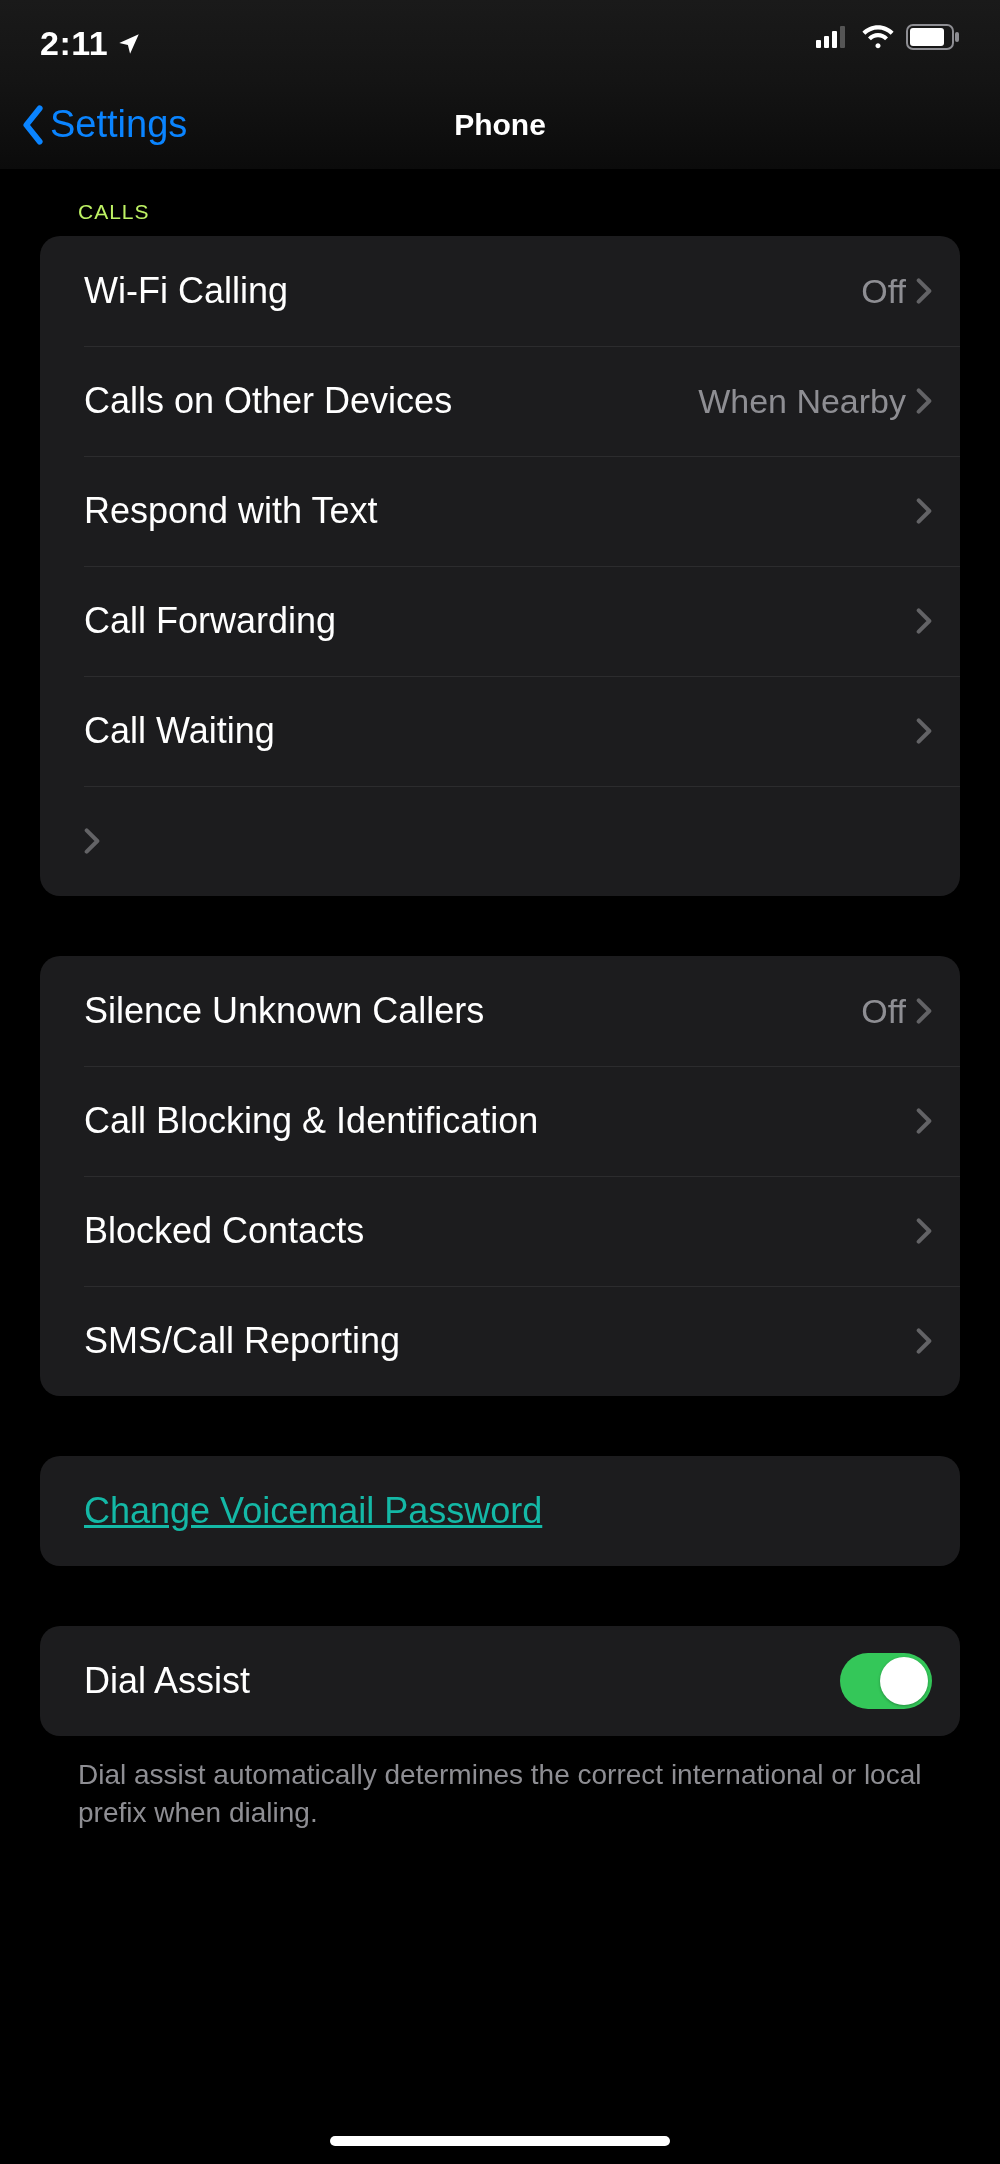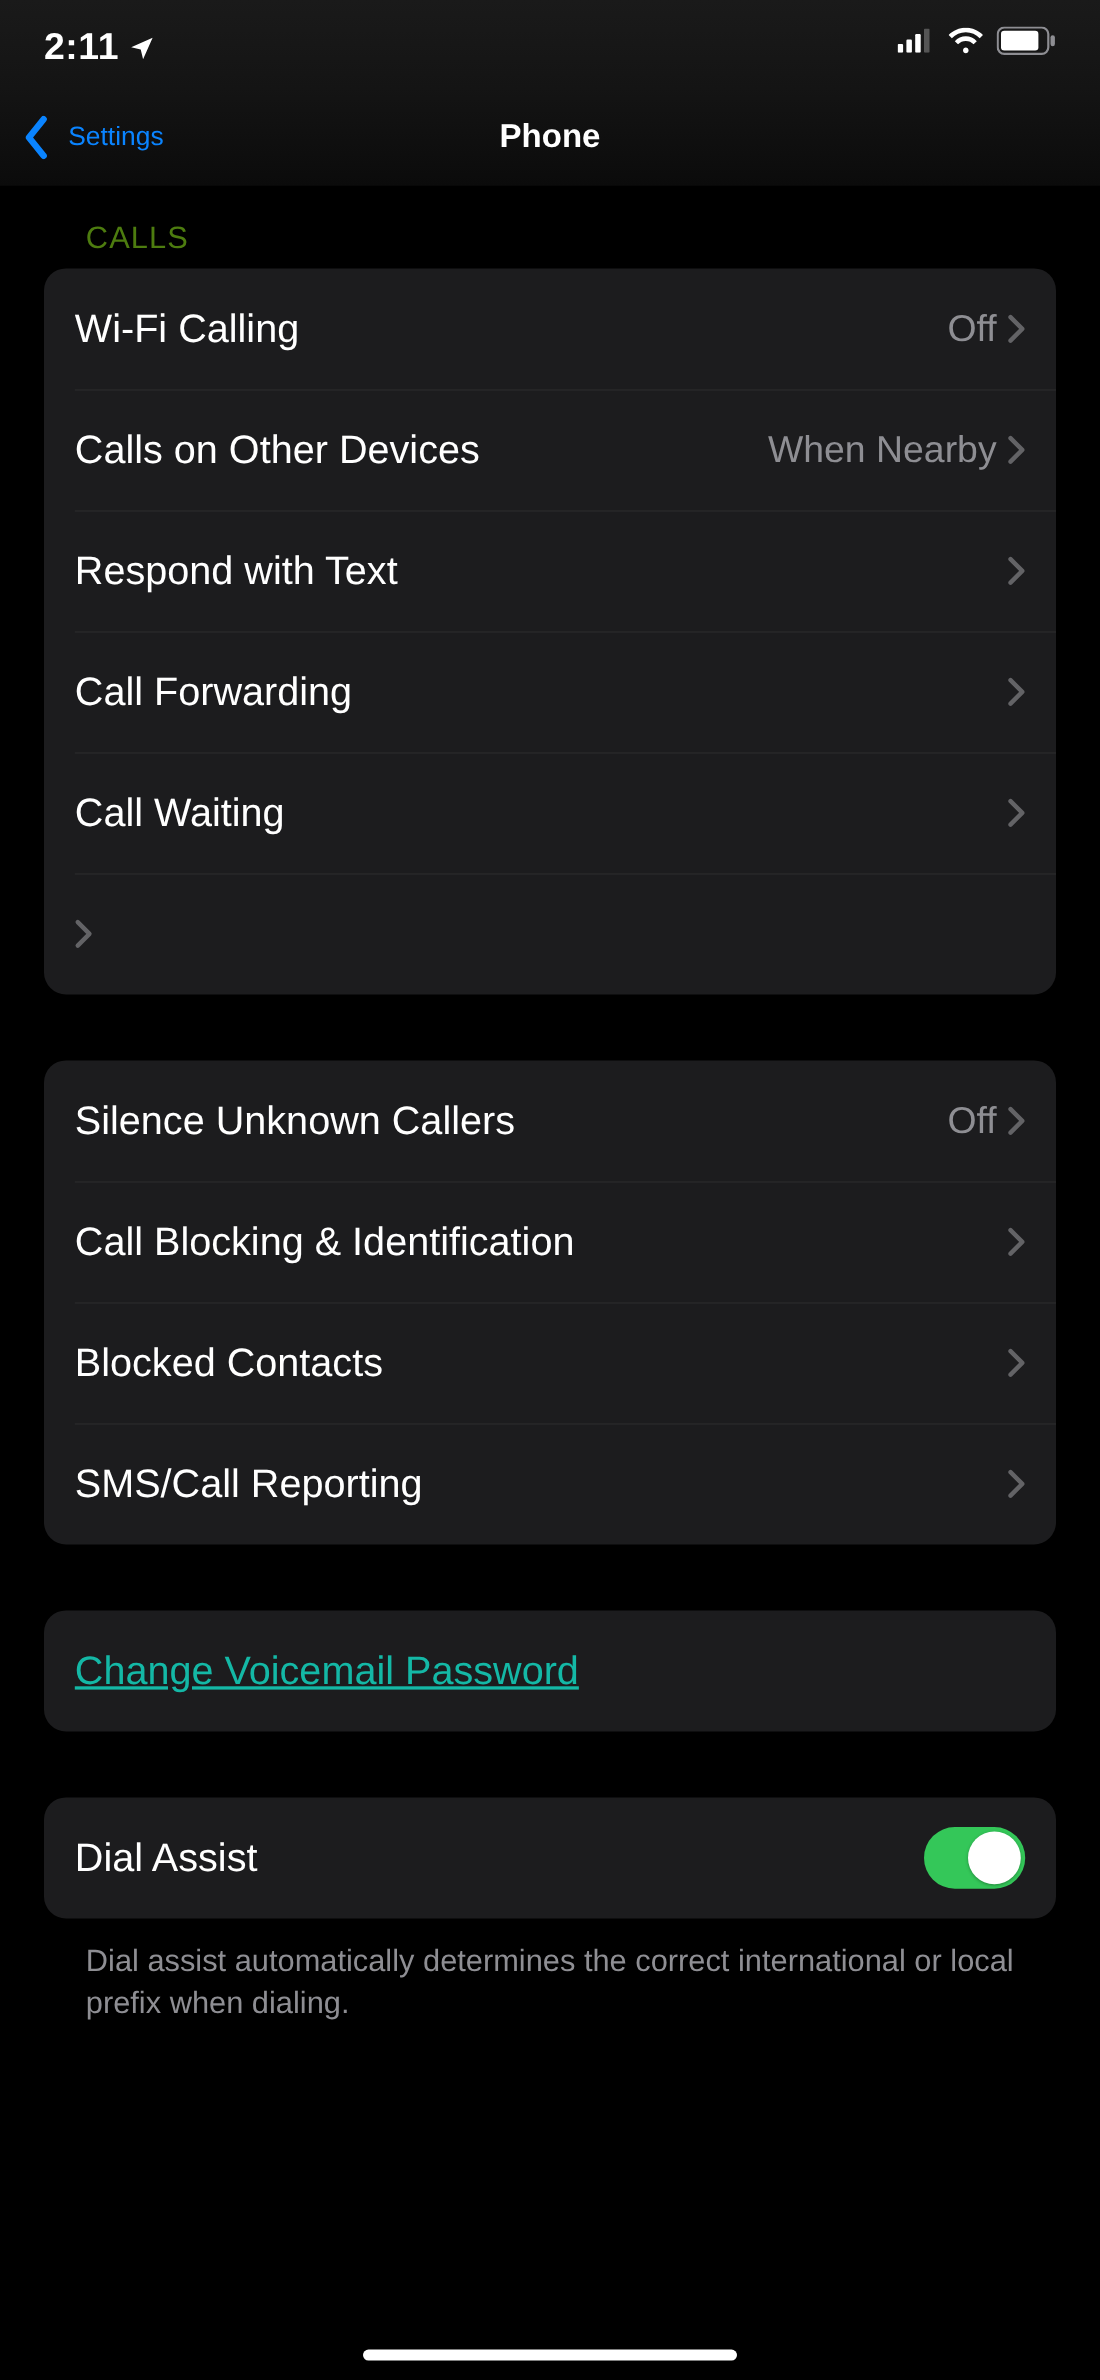--- a/index.html
+++ b/index.html
@@ -18,43 +18,44 @@
 
   
   .nav-bar {
     display: flex; align-items: center; justify-content: center;
     position: relative; height: 90px;
     background: linear-gradient(#141414,#0b0b0b);
     border-bottom: 1px solid #000;
   }
   .nav-back {
     position: absolute; left: 20px; top: 0; bottom: 0;
-    display: flex; align-items: center; gap: 16px;
-    color: #0a84ff; font-size: 24px;
+    display: flex; align-items: center; gap: 4px;
+    color: #0a84ff; font-size: 38px;
   }
   .nav-title { font-size: 30px; font-weight: 600; }
 
   
   .section-label {
-    color: #4d7c0f; font-size: 28px; letter-spacing: 1px;
+    color: #bef264; font-size: 21px; letter-spacing: 1px;
     padding: 30px 0 12px 78px;
   }
 
   
   .group {
     margin: 0 40px 60px 40px;
     background: #1c1c1e;
     border-radius: 20px;
     overflow: hidden;
   }
   .row {
     display: flex; align-items: center;
     padding: 0 28px;
     min-height: 110px;
     position: relative;
+    margin-left: 16px;
   }
   .row + .row::before {
     content: ""; position: absolute; left: 28px; right: 0; top: 0;
     height: 1px; background: #2c2c2e;
   }
   .row-label { font-size: 36px; font-weight: 400; color: #fff; flex: 1; }
   .row-detail { font-size: 34px; color: #8e8e93; margin-right: 10px; }
   .row-link .row-label { color: #14b8a6; text-decoration: underline; }
 
   .chevron { flex: 0 0 auto; }

